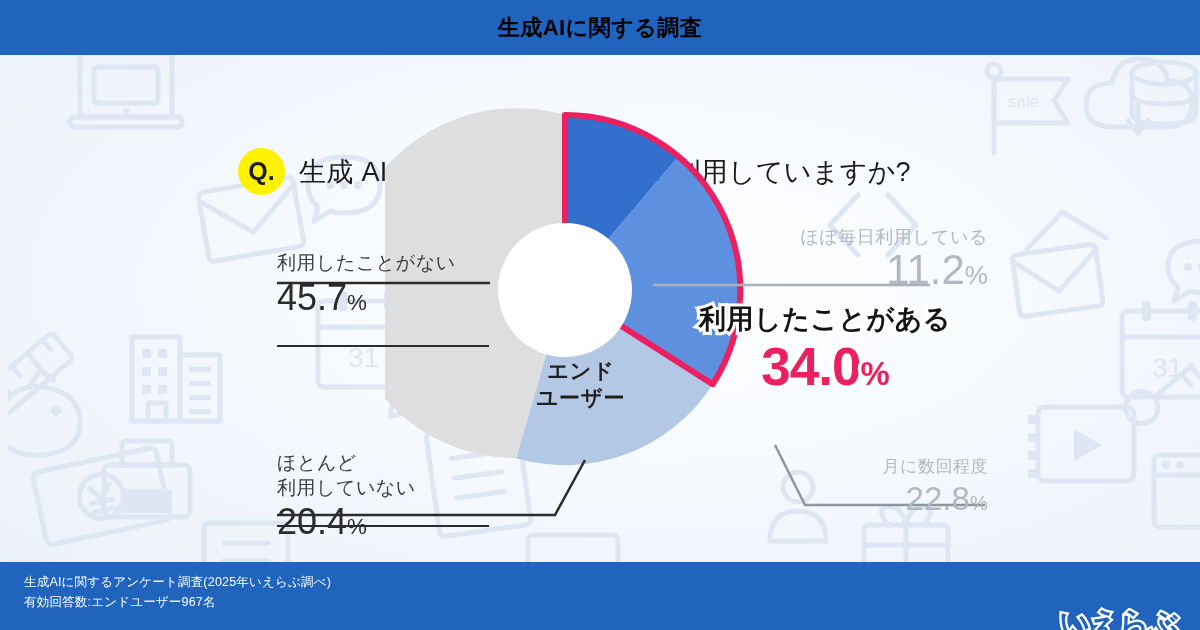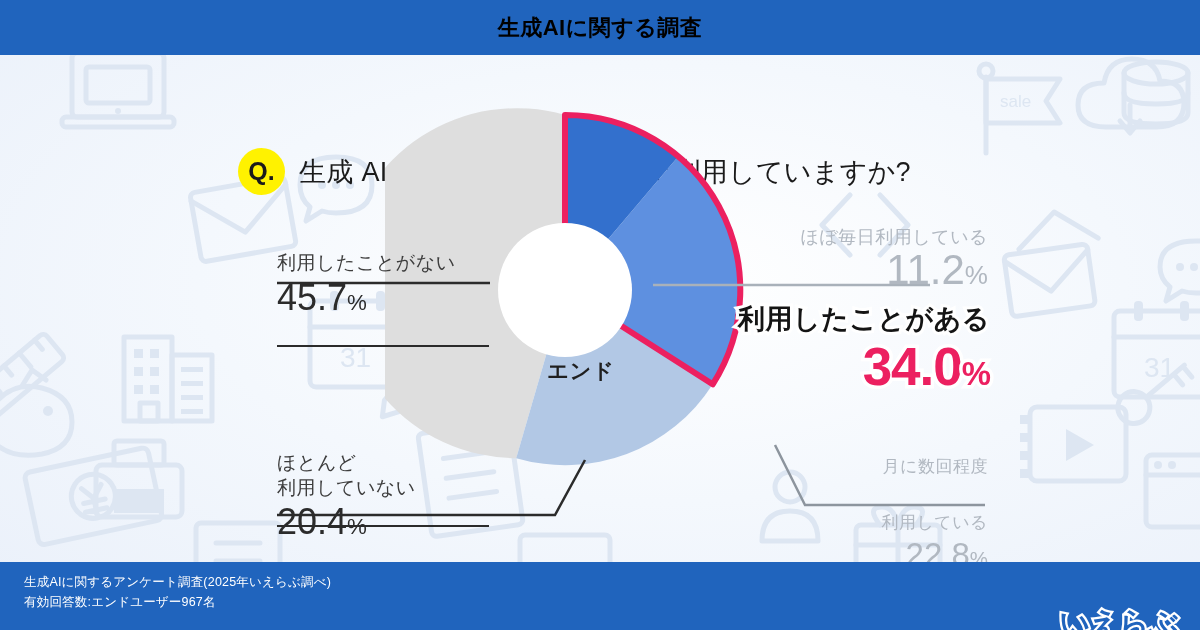--- a/index.html
+++ b/index.html
@@ -43,21 +43,21 @@
     letter-spacing:-1px;
   }
 
   
   #canvas {
     position:absolute; left:0; top:55px; width:1200px; height:507px;
     background:
       radial-gradient(1100px 520px at 55% 45%, #ffffff 0%, #f4f8fd 42%, #e7eef9 100%);
     overflow:hidden;
   }
-  #watermarks { position:absolute; inset:0; opacity:1; }
+  #watermarks { position:absolute; inset:0; opacity:1;margin-left:8px; }
   #watermarks svg { position:absolute; }
   .wm { stroke:#dde6f2; fill:none; stroke-width:5; stroke-linejoin:round; stroke-linecap:round; }
   .wmf { fill:#dde6f2; stroke:none; }
   .wmtxt { fill:#dde6f2; font-size:20px; font-family:"Liberation Sans",sans-serif; }
 
   
   #question-row {
     position:absolute; left:238px; top:93px;
     display:flex; align-items:center; gap:14px;
   }
@@ -104,21 +104,21 @@
   
   #cal-daily { left:640px; top:170px; width:348px; text-align:right; }
   #cal-daily .cal-title { font-size:18px; color:#b1b8c1; }
   #cal-daily .cal-val   { font-size:42px; color:#b1b8c1; line-height:42px; }
 
   #cal-monthly { left:700px; top:368px; width:288px; text-align:right; }
   #cal-monthly .cal-title { font-size:17px; color:#b1b8c1; line-height:24px;margin-top:32px; }
   #cal-monthly .cal-val   { font-size:33px; color:#b1b8c1; line-height:40px; }
 
   
-  #cal-used { left:660px; top:246px; width:330px; text-align:right; }
+  #cal-used { left:660px; top:246px; width:330px; text-align:center; }
   #cal-used .cal-title {
     font-size:27px; font-weight:bold; color:#141414;
     -webkit-text-stroke:6px #ffffff; paint-order:stroke;
     letter-spacing:.5px;
   }
   #cal-used .cal-val {
     font-size:53px; font-weight:bold; color:#ec2060; line-height:60px;
     -webkit-text-stroke:7px #ffffff; paint-order:stroke;
     letter-spacing:-1px;
   }
@@ -311,20 +311,21 @@
           <path fill="#3370cd" d="M 180 185 L 180 10 A 175 175 0 0 1 293.2 51.5 Z"></path>
         </g>
 
         <path fill="none" stroke="#ec2060" stroke-width="6" stroke-linejoin="round" d="M 180 10 A 175 175 0 0 1 327.7 279.3 L 180 185 Z"></path>
 
         <circle cx="180" cy="185" r="67" fill="#ffffff"></circle>
       </svg>
 
       <div id="center-label">
         <div>エンド</div>
+        <div>ユーザー</div>
       </div>
 
       <svg width="1200" height="507" viewBox="0 0 1200 507" style="position:absolute;left:0;top:0;pointer-events:none">
         <line x1="653" y1="230" x2="930" y2="230" stroke="#a9b1ba" stroke-width="2.5"></line>
         <path d="M 775 390 L 805 450 L 985 450" fill="none" stroke="#8d959e" stroke-width="2.5"></path>
         <path d="M 585 405 L 555 460 L 277 460" fill="none" stroke="#2b2b2b" stroke-width="2.5"></path>
         <line x1="277" y1="228" x2="490" y2="228" stroke="#2b2b2b" stroke-width="2.5"></line>
       </svg>
 
       <div class="callout" id="cal-never">
@@ -340,21 +341,20 @@
       </div>
       <div id="line-rare"></div>
 
       <div class="callout" id="cal-daily">
         <div class="cal-title">ほぼ毎日利用している</div>
         <div class="cal-val"><span>11.2</span><span class="pct-sm">%</span></div>
       </div>
 
       <div class="callout" id="cal-monthly">
         <div class="cal-title">月に数回程度</div>
-        <div class="cal-title">利用している</div>
         <div class="cal-val"><span>22.8</span><span class="pct-sm">%</span></div>
       </div>
 
       <div class="callout" id="cal-used">
         <div class="cal-title stroketext">利用したことがある</div>
         <div class="cal-val stroketext"><span>34.0</span><span class="pct-sm">%</span></div>
       </div>
     </div>
   </div>
 

